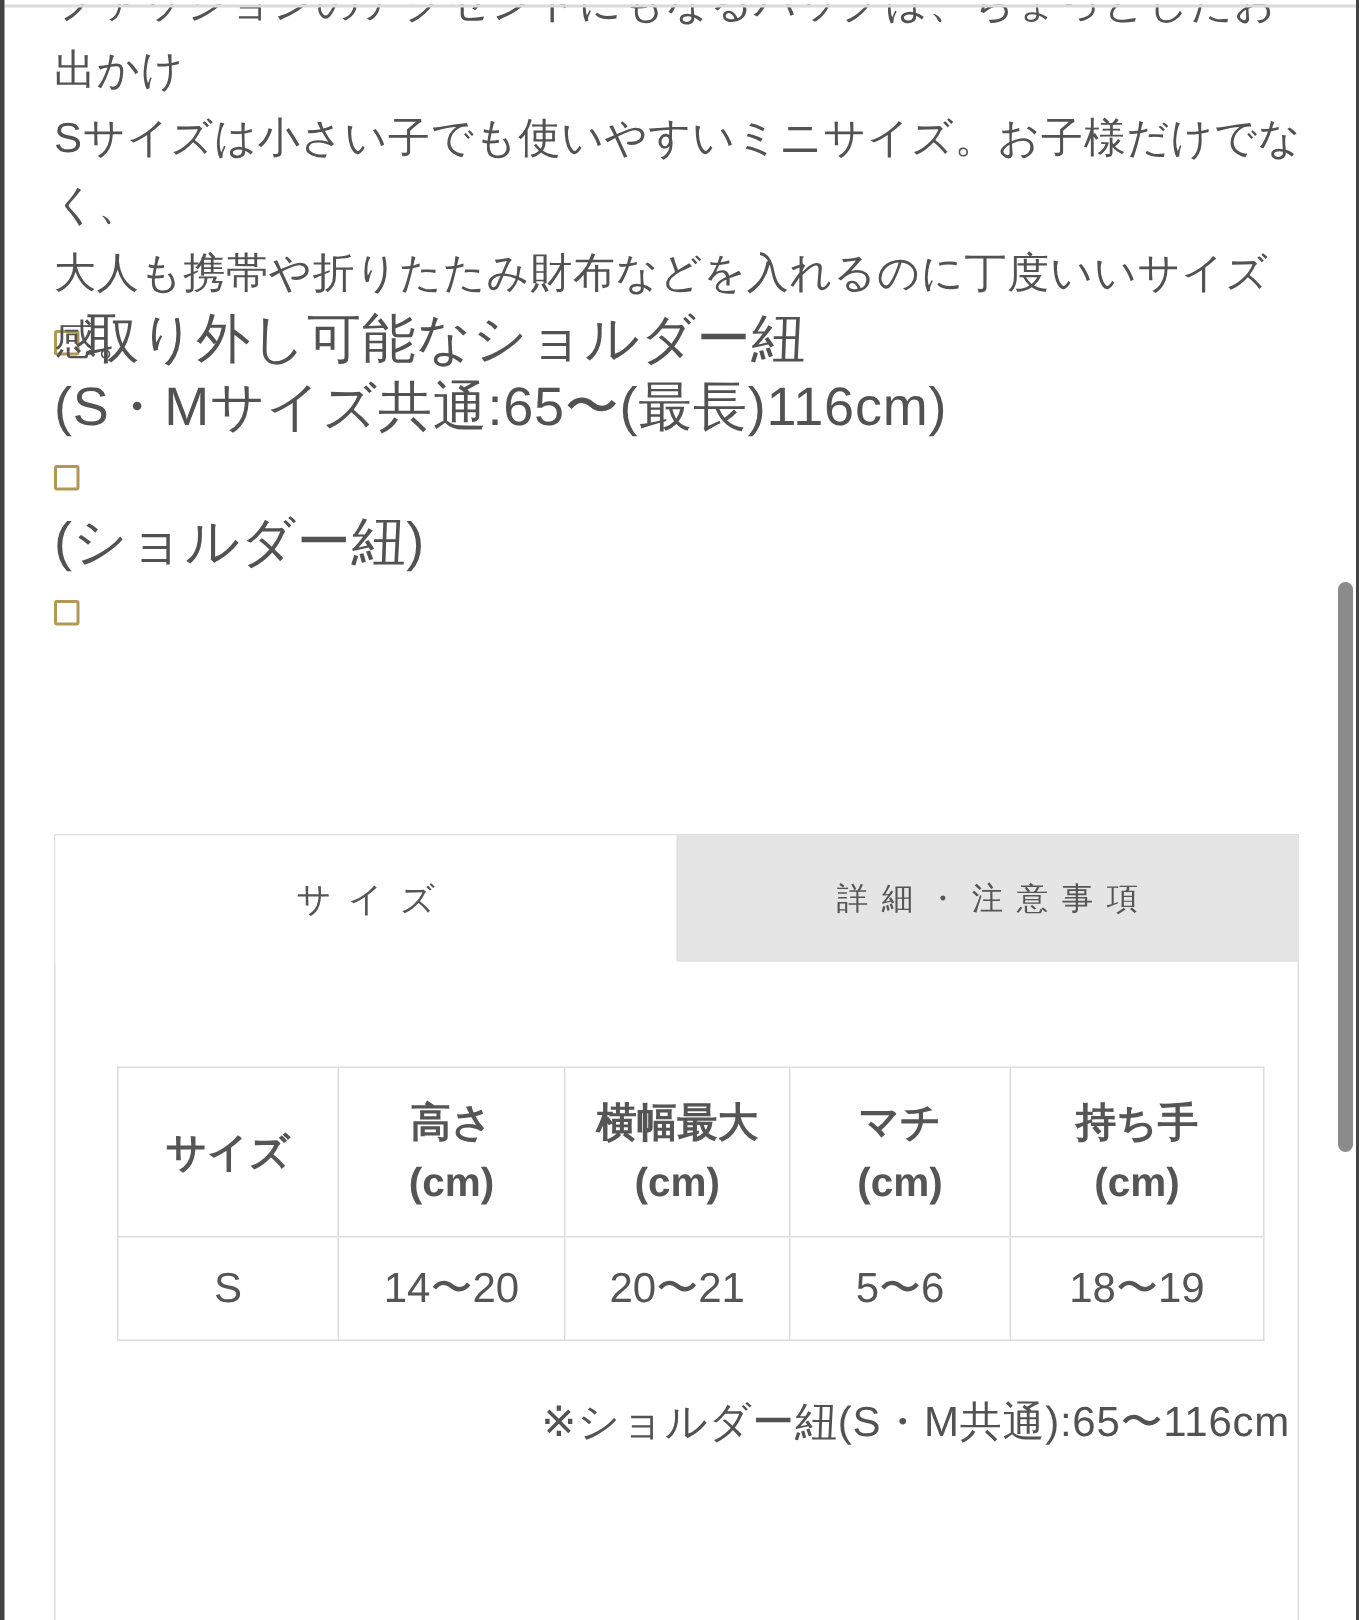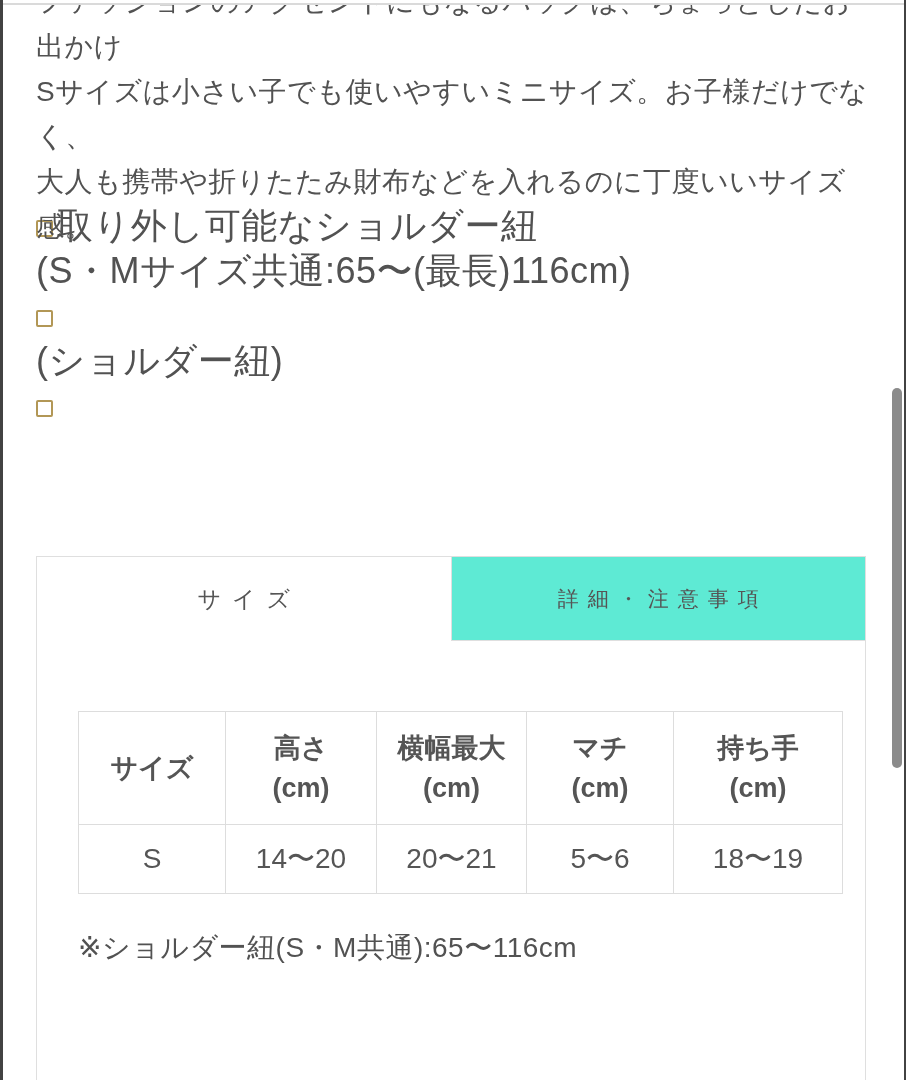--- a/index.html
+++ b/index.html
@@ -30,37 +30,37 @@
     margin-right:4px; vertical-align:1px;
   }
 
   .panel {
     position:absolute; left:36px; top:556px; width:830px; height:564px;
     border:1px solid #dfdfdf; background:#ffffff;
   }
   .tabs { display:flex; height:84px; }
   .tab  { flex:1; display:flex; align-items:center; justify-content:center; cursor:pointer; color:#555555; }
   .tab.active   { background:#ffffff; border-right:1px solid #dfdfdf; font-size:23px; letter-spacing:11px; text-indent:11px; }
-  .tab.inactive { background:#5eead4; border-bottom:1px solid #dfdfdf; font-size:21px; letter-spacing:9px; text-indent:9px; }
+  .tab.inactive { background:#e5e5e5; border-bottom:1px solid #dfdfdf; font-size:21px; letter-spacing:9px; text-indent:9px; }
 
   .size-table {
     border-collapse:collapse; table-layout:fixed;
     margin:70px 0 0 41px; width:764px;
   }
   .size-table th, .size-table td {
     border:1px solid #dddddd; text-align:center; vertical-align:middle; color:#555555;
   }
   .size-table th {
     font-weight:bold; font-size:27px; line-height:40px; height:113px; white-space:pre-line;
   }
   .size-table td { font-size:28px; font-weight:normal; height:69px; }
 
   .notes {
     margin:31px 0 12px 41px; width:782px;
-    font-size:28px; line-height:45px; letter-spacing:0.5px; color:#525252;
+    font-size:28px; line-height:45px; letter-spacing:0.5px; color:#525252;text-align:right;
   }
 
   .scrollbar-thumb {
     position:absolute; right:4px; top:388px; width:10px; height:380px;
     background:#8b8b8b; border-radius:6px; z-index:50; cursor:pointer;
   }
 </style>
 </head>
 <body>
 

